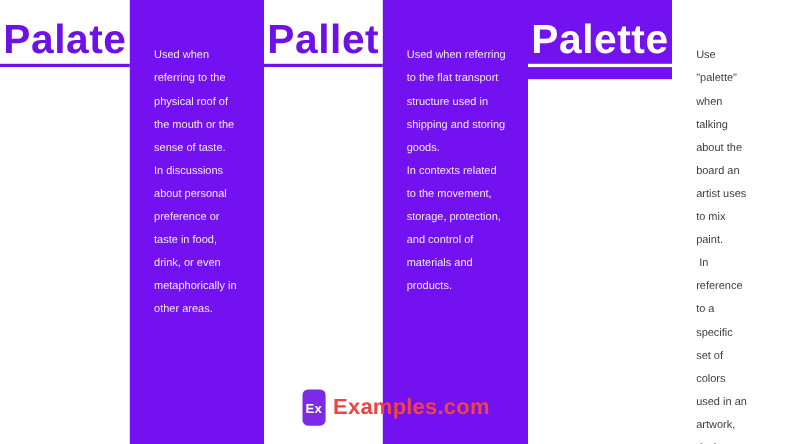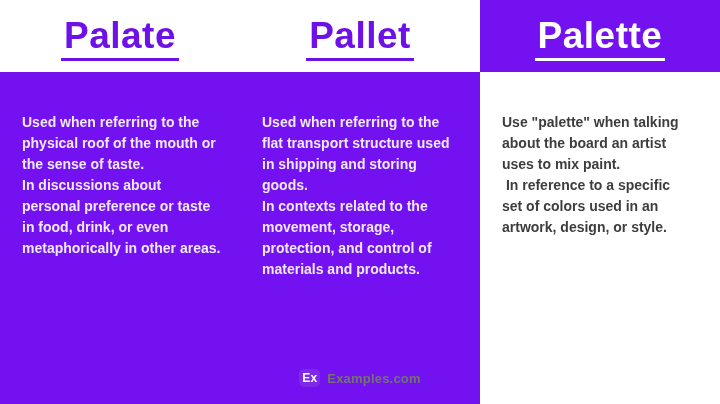--- a/index.html
+++ b/index.html
@@ -13,21 +13,20 @@
     height: 404px;
     overflow: hidden;
     background: #ffffff;
     font-family: "Liberation Sans", "DejaVu Sans", sans-serif;
     display: flex;
   }
   .col {
     width: 240px;
     height: 404px;
     display: flex;
-    flex-direction: column;
   }
   .col-header {
     height: 72px;
     flex: 0 0 72px;
     display: flex;
     align-items: center;
     justify-content: center;
   }
   .col-title {
     font-size: 37px;
@@ -46,57 +45,57 @@
   }
   
   .col.side .col-header { background: #ffffff; color: #6e11e6; }
   .col.side .col-body   { background: #7411f1; color: #f0e9fd; }
   
   .col.mid .col-header  { background: #7411f1; color: #ffffff; }
   .col.mid .col-body    { background: #ffffff; color: #3d3d3d; padding-right: 38px; }
 
   .def {
     margin: 0;
-    font-size: 14px;
+    font-size: 10px;
     line-height: 21px;
-    font-weight: 700;
+    font-weight: 400;
     white-space: pre-wrap;
     max-width: 206px;
   }
   .col.mid .def { max-width: 186px; }
   .def.second { }
 
   .brand-footer {
     position: absolute;
     left: 240px;
     width: 240px;
     bottom: 17px;
     display: flex;
     align-items: center;
     justify-content: center;
     gap: 7px;
     background: transparent;
   }
   .brand-badge {
     width: 21px;
-    height: 18px;
+    height: 33px;
     border-radius: 5px;
     background: #7d2ae8;
     color: #ffffff;
     font-size: 12px;
     font-weight: bold;
     display: flex;
     align-items: center;
     justify-content: center;
     letter-spacing: 0.2px;
   }
   .brand-name {
-    font-size: 13px;
+    font-size: 20px;
     font-weight: bold;
-    color: #737373;
+    color: #ef4444;
     letter-spacing: 0.2px;
   }
 </style>
 </head>
 <body>
 
 <div class="canvas">
 
   <div class="col side">
     <div class="col-header">

